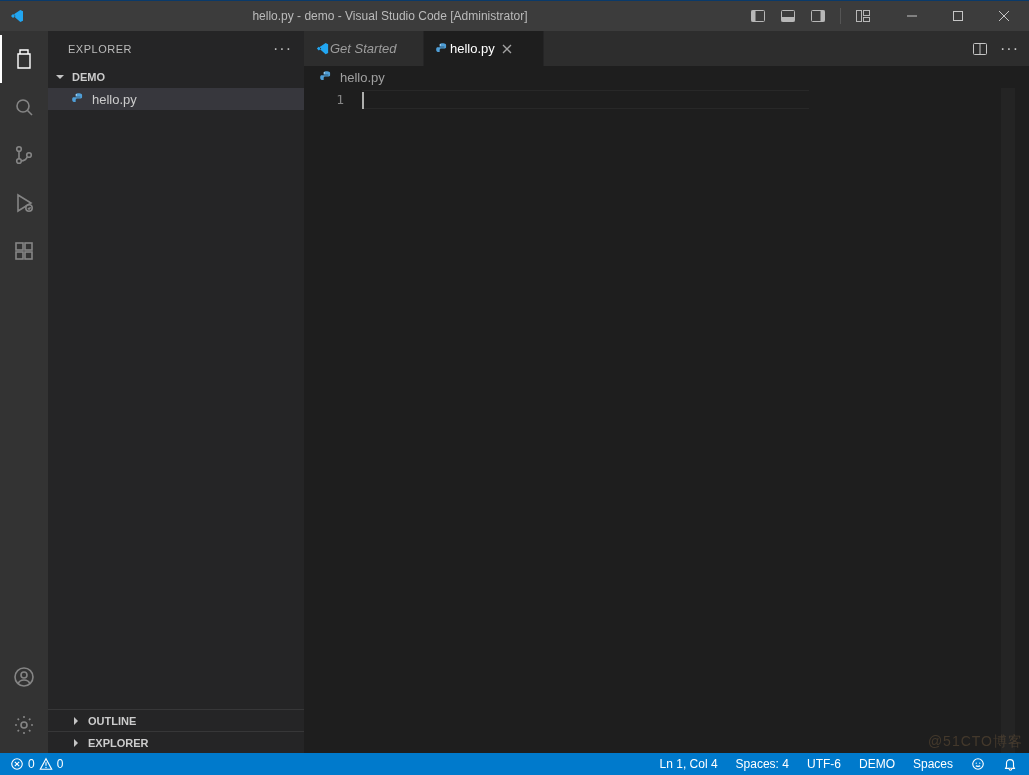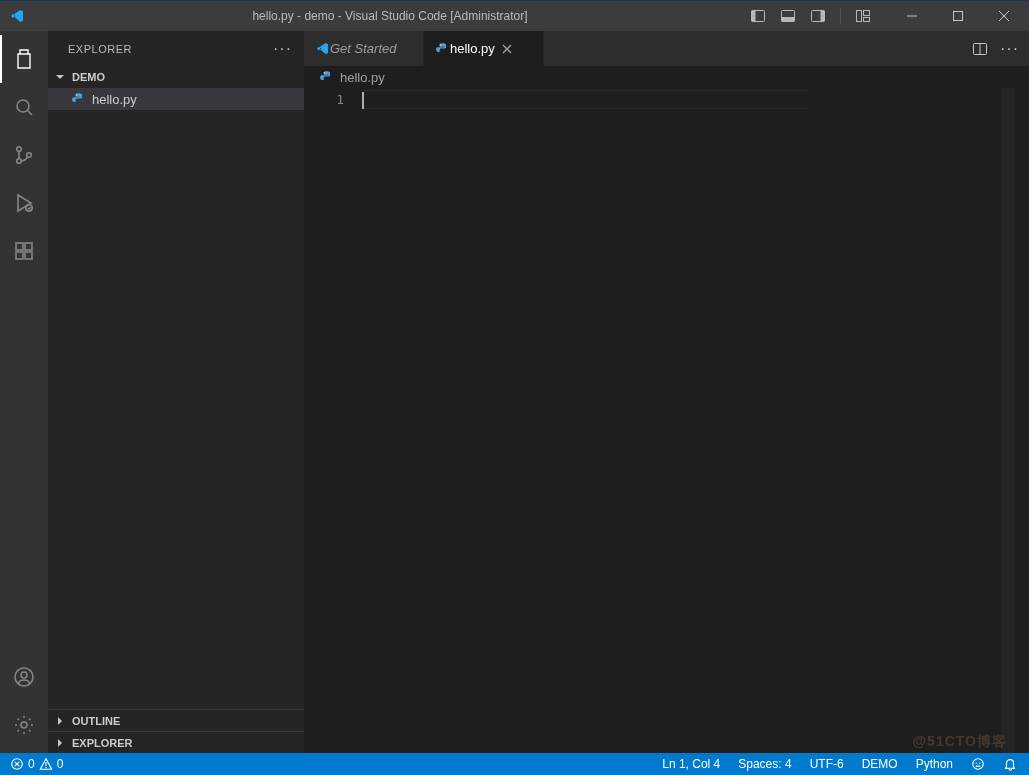--- a/index.html
+++ b/index.html
@@ -80,21 +80,21 @@
   }
   .tree-row{
     height:22px;display:flex;align-items:center;gap:6px;
     padding-left:22px;color:#ccc;cursor:default;
   }
   .tree-row.selected{background:var(--selected);}
   .tree-row .ficon{width:16px;height:16px;display:flex;align-items:center;justify-content:center;}
   .side-bottom{border-top:1px solid rgba(255,255,255,0);}
   .side-collapsed{
     height:22px;display:flex;align-items:center;gap:4px;
-    padding-left:4px;font-size:11px;font-weight:700;color:#ccc;
+    padding-left:20px;font-size:11px;font-weight:700;color:#ccc;
     border-top:1px solid rgba(128,128,128,.2);
     cursor:default;
   }
   .chev{width:16px;height:16px;display:flex;align-items:center;justify-content:center;}
   
   .editor-group{flex:1;display:flex;flex-direction:column;min-width:0;background:var(--editor-bg);}
   .tabbar{
     height:35px;flex:0 0 35px;background:var(--tab-bg);
     display:flex;align-items:stretch;justify-content:space-between;
   }
@@ -153,22 +153,22 @@
     display:flex;align-items:center;justify-content:space-between;
     color:#fff;font-size:12px;padding:0 8px 0 6px;
   }
   .statusbar .left,.statusbar .right{display:flex;align-items:center;gap:10px;}
   .status-item{display:flex;align-items:center;gap:4px;padding:0 4px;cursor:default;}
   
   svg{display:block;}
   .ico{display:flex;align-items:center;justify-content:center;}
   
   .watermark{
-    position:absolute;right:22px;bottom:24px;color:rgba(200,150,90,.22);
-    font-size:14px;letter-spacing:1px;pointer-events:none;font-family:sans-serif;font-weight:bold;
+    position:absolute;right:6px;bottom:24px;color:rgba(200,150,90,.22);
+    font-size:14px;letter-spacing:1px;pointer-events:none;font-family:sans-serif;
   }
 </style>
 </head>
 <body>
 
 <div class="titlebar">
   <span class="app-icon">
     <svg width="16" height="16" viewBox="0 0 24 24">
         <path fill="#22a6f1" d="M17 3l4 2v14l-4 2-9-8V9l9-6zM6 9l-3 3 3 3 4-3-4-3z"></path>
       </svg>
@@ -408,21 +408,21 @@
     <div class="status-item">
         <span>Spaces: 4</span>
       </div>
     <div class="status-item">
         <span>UTF-6</span>
       </div>
     <div class="status-item">
         <span>DEMO</span>
       </div>
     <div class="status-item">
-        <span>Python</span>
+        <span>Spaces</span>
       </div>
     <div class="status-item">
       <svg width="14" height="14" viewBox="0 0 16 16">
           <circle cx="8" cy="8" r="6" fill="none" stroke="#fff" stroke-width="1.3"></circle>
           <circle cx="6" cy="7" r=".8" fill="#fff"></circle>
           <circle cx="10" cy="7" r=".8" fill="#fff"></circle>
           <path stroke="#fff" stroke-width="1.3" fill="none" d="M5.5 10c1 1 4 1 5 0"></path>
         </svg>
     </div>
     <div class="status-item">

